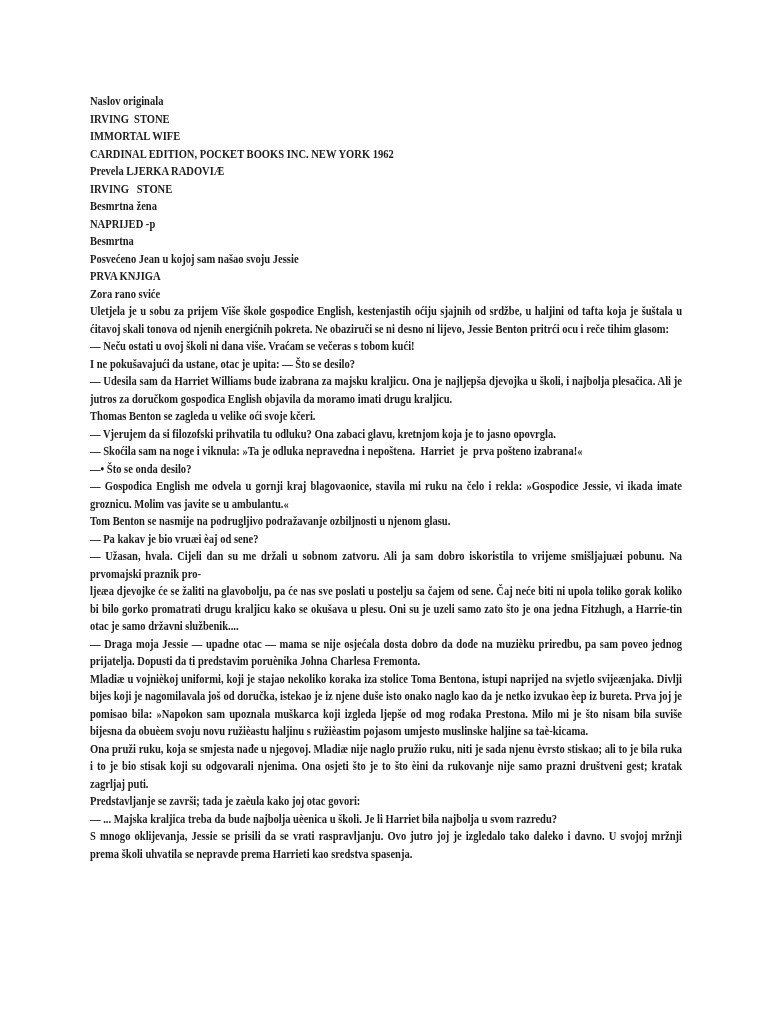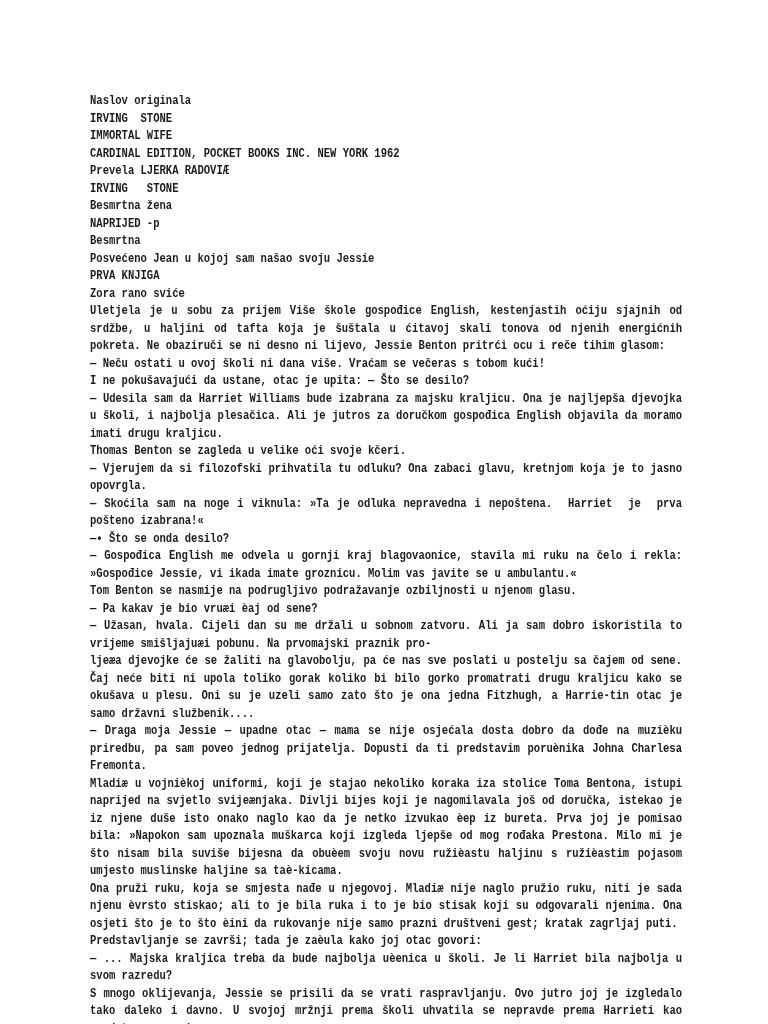--- a/index.html
+++ b/index.html
@@ -6,21 +6,21 @@
     margin: 0;
     padding: 0;
     background: #ffffff;
   }
   .page {
     position: relative;
     width: 768px;
     height: 1024px;
     background: #ffffff;
     overflow: hidden;
-    font-family: Liberation Mono, monospace;
+    font-family: Liberation Serif, serif;
   }
   .content {
     position: absolute;
     left: 90px;
     top: 92px;
     width: 759px;
     transform: scaleX(0.78);
     transform-origin: left top;
   }
   .para {

